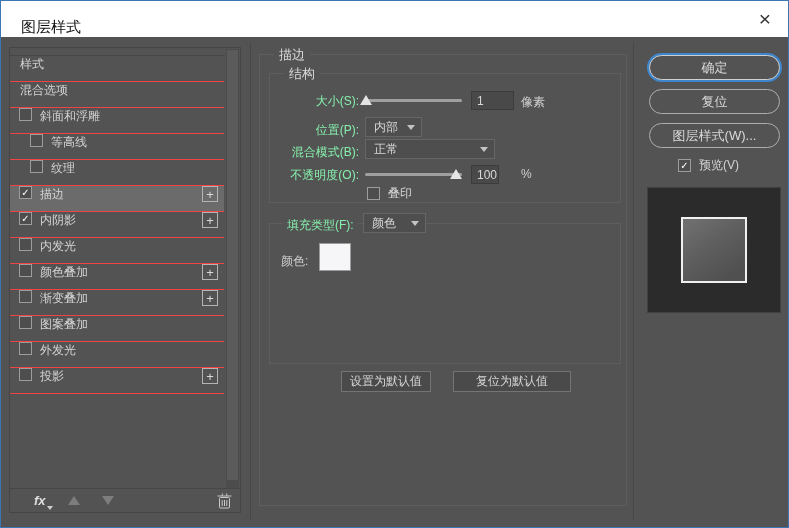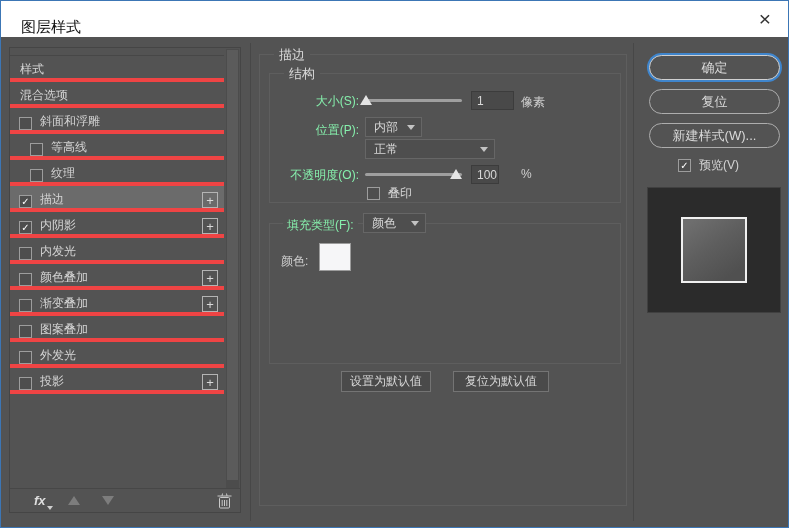--- a/index.html
+++ b/index.html
@@ -28,22 +28,22 @@
 
   
   .sidebar {
     position:absolute; left:8px; top:10px; width:232px; height:466px;
     border:1px solid #454545; background:#535353;
   }
   .side-list {
     position:absolute; left:0; top:7px; right:16px; border-top:1px solid #474747;
   }
   .side-row {
-    position:relative; height:26px; display:flex; align-items:flex-end;
-    border-bottom:4px solid #ef4444; font-size:12px; color:#d4d4d4;
+    position:relative; height:26px; display:flex; align-items:flex-start;
+    border-bottom:1px solid #ef4444; font-size:12px; color:#d4d4d4;
   }
   .side-row.selected { background:#6b6b6b; }
   .side-row .pad0 { width:10px; flex:0 0 auto; }
   .side-row .pad-cb { width:9px;  flex:0 0 auto; }
   .side-row .pad-ind { width:20px; flex:0 0 auto; }
   .cb {
     width:13px; height:13px; flex:0 0 auto;
     border:1px solid #9d9d9d; background:#4e4e4e;
     display:flex; align-items:center; justify-content:center;
     font-size:10px; font-weight:bold; color:#fff; line-height:1;
@@ -259,20 +259,21 @@
     </div>
     <div class="num-box" style="left:470px; top:54px; width:43px">1</div>
     <span class="funit" style="left:520px; top:57px">像素</span>
 
     <span class="flabel" style="left:266px; top:85px; width:92px">位置(P):</span>
     <div class="dropdown" style="left:364px; top:80px; width:57px">
       <span>内部</span>
       <span class="chev"></span>
     </div>
 
+    <span class="flabel" style="left:258px; top:107px; width:100px">混合模式(B):</span>
     <div class="dropdown" style="left:364px; top:102px; width:130px">
       <span>正常</span>
       <span class="chev"></span>
     </div>
 
     <span class="flabel" style="left:258px; top:130px; width:100px">不透明度(O):</span>
     <div class="slider" style="left:364px; top:136px; width:97px">
       <span class="thumb" style="left:85px"></span>
     </div>
     <div class="num-box" style="left:470px; top:128px; width:28px">100</div>
@@ -287,25 +288,25 @@
     <span class="flabel" style="left:282px; top:180px; background:#535353; padding:0 4px">填充类型(F):</span>
     <div class="dropdown" style="left:362px; top:176px; width:63px">
       <span>颜色</span>
       <span class="chev"></span>
     </div>
 
     <span class="funit" style="left:280px; top:216px">颜色:</span>
     <div class="color-swatch" style="left:318px; top:206px; width:32px; height:28px"></div>
 
     <div class="def-btn" style="left:340px; top:334px; width:90px">设置为默认值</div>
-    <div class="def-btn" style="left:452px; top:334px; width:96px">复位为默认值</div>
+    <div class="def-btn" style="left:452px; top:334px; width:118px">复位为默认值</div>
 
     <div class="pill-btn focused" style="top:18px">确定</div>
     <div class="pill-btn" style="top:52px">复位</div>
-    <div class="pill-btn" style="top:86px">新建样式(W)...</div>
+    <div class="pill-btn" style="top:86px">图层样式(W)...</div>
 
     <div class="chk-row" style="left:677px; top:120px">
       <span class="cb checked">
           <span class="tick">✓</span>
         </span>
       <span class="lbl">预览(V)</span>
     </div>
 
     <div class="preview-box">
       <div class="preview-sq"></div>

